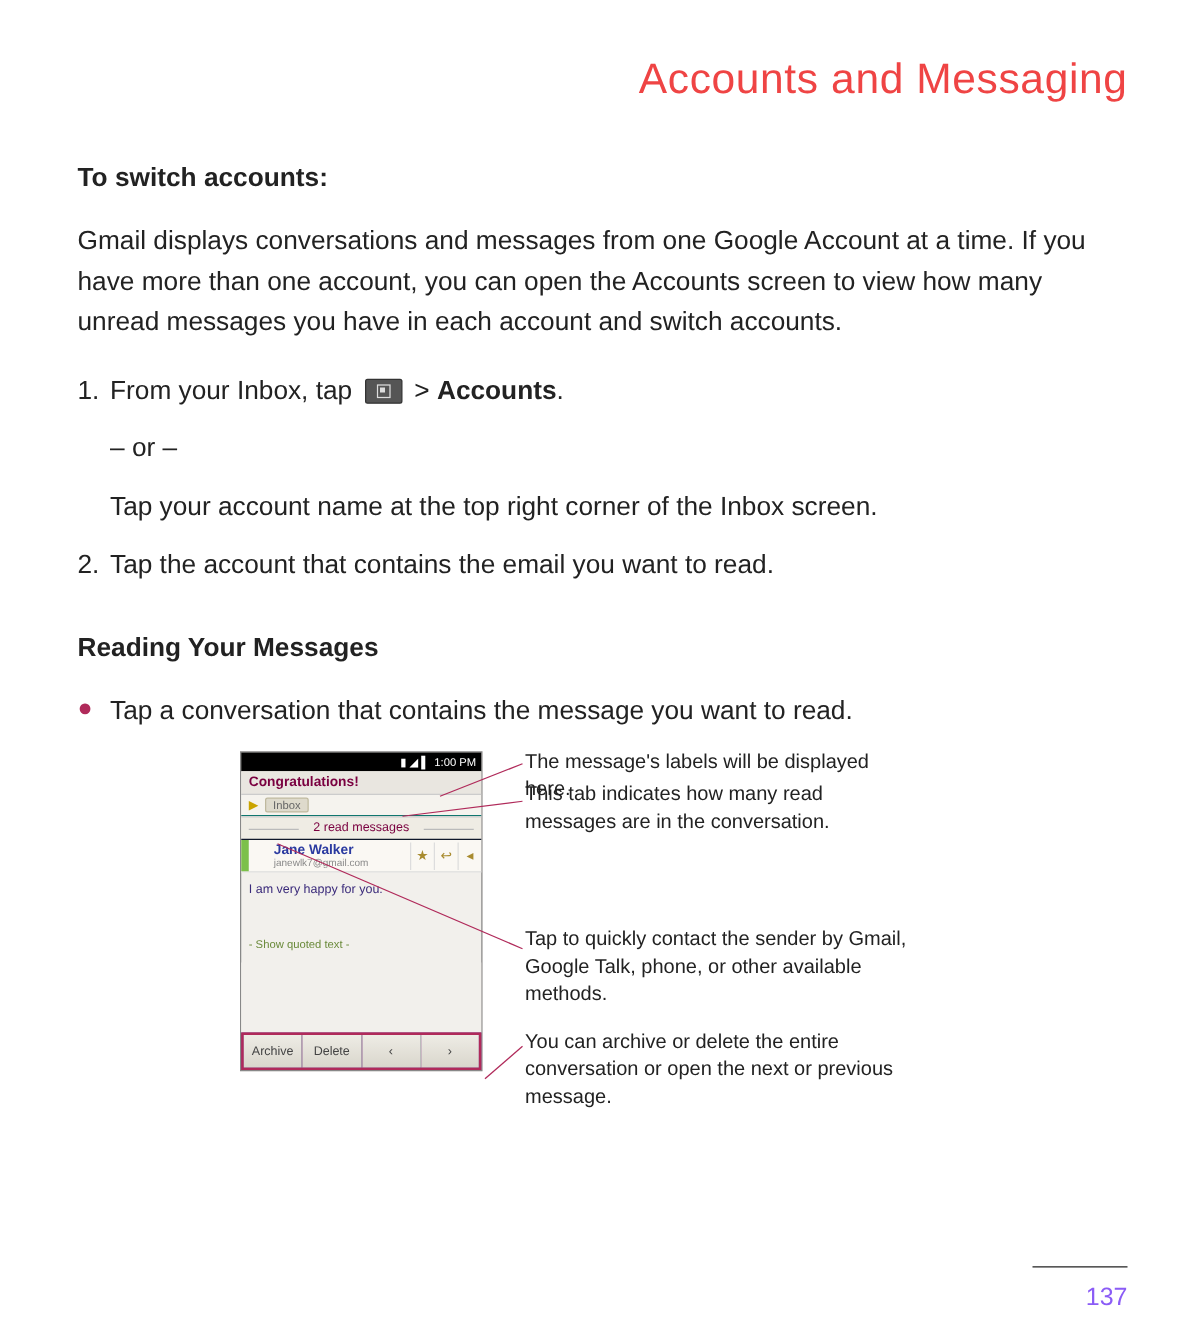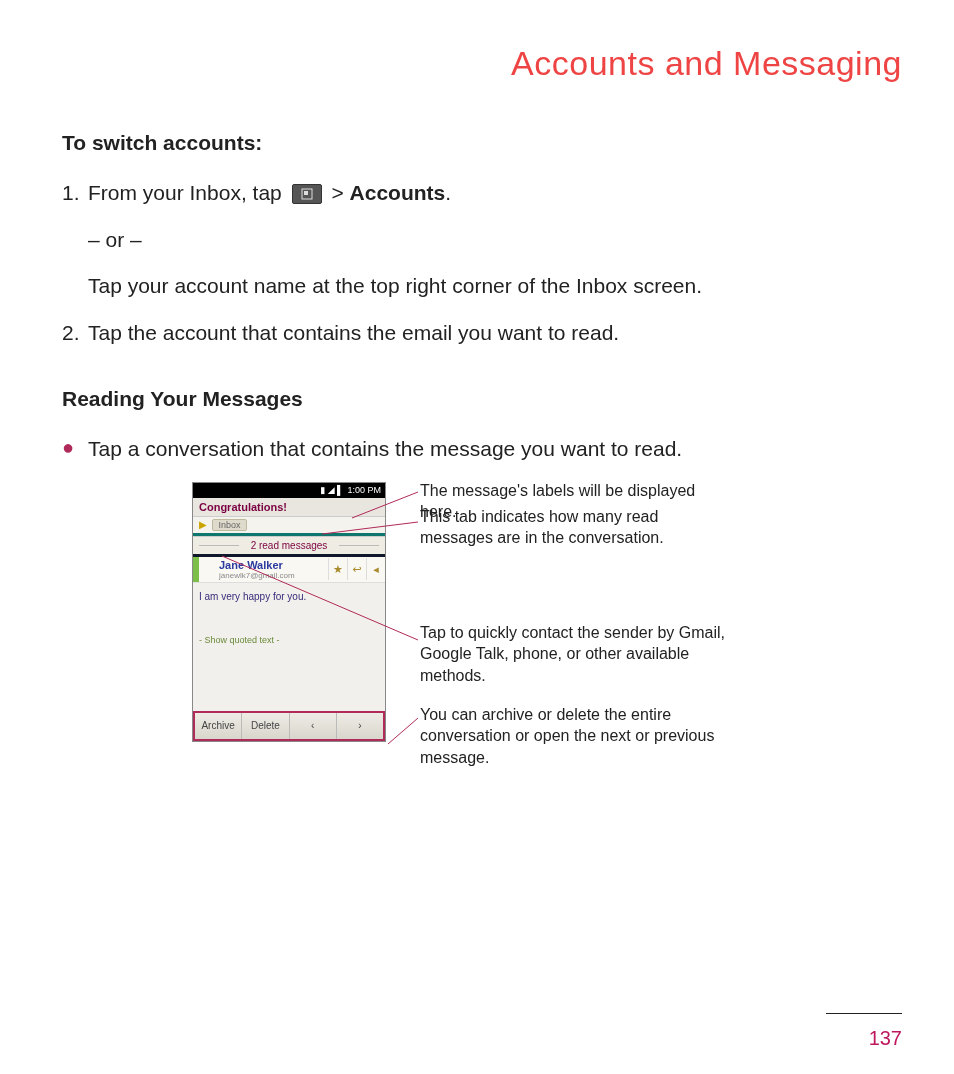--- a/index.html
+++ b/index.html
@@ -25,23 +25,23 @@
   .annot-wrap{position:relative;height:300px;}
   .annot1{top:-2px;}
   .annot2{top:24px;}
   .annot3{top:140px;}
   .annot4{top:222px;}
 
   
   .ph{border:1px solid #888;background:#f2f0ec;font-family:Arial,sans-serif;font-size:10px;color:#333;}
   .ph .status{background:#000;color:#fff;display:flex;justify-content:flex-end;align-items:center;height:15px;padding:0 4px;font-size:9px;gap:4px;}
   .ph .subject{background:#e9e6e0;font-weight:700;color:#7a0040;padding:3px 6px;border-bottom:1px solid #ccc;font-size:11px;}
-  .ph .labels{padding:2px 6px;background:#f5f3ee;border-bottom:3px solid #0f766e;}
+  .ph .labels{padding:2px 6px;background:#f5f3ee;border-bottom:1px solid #0f766e;}
   .ph .labels .lbl{display:inline-block;background:#dedacc;border:1px solid #bfb99e;border-radius:2px;padding:0 5px;font-size:9px;color:#666;}
-  .ph .readbar{text-align:center;background:#efece4;border-top:1px solid #ccc;border-bottom:3px solid #0f172a;padding:3px 0;color:#7a0040;font-size:10px;position:relative;}
+  .ph .readbar{text-align:center;background:#efece4;border-top:1px solid #ccc;border-bottom:1px solid #0f172a;padding:3px 0;color:#7a0040;font-size:10px;position:relative;}
   .ph .readbar:before,.ph .readbar:after{content:"";position:absolute;top:50%;width:40px;border-top:1px solid #bbb;}
   .ph .readbar:before{left:6px;} .ph .readbar:after{right:6px;}
   .ph .hdr{display:flex;align-items:center;background:#faf8f3;border-bottom:1px solid #ddd;}
   .ph .pres{width:6px;align-self:stretch;background:#7cc04a;}
   .ph .sender{flex:1;padding:2px 20px;}
   .ph .sender .nm{color:#2a3aa0;font-weight:700;font-size:11px;}
   .ph .sender .em{color:#8a8a8a;font-size:8px;}
   .ph .hicons{display:flex;}
   .ph .hicons span{width:18px;height:22px;border-left:1px solid #ddd;display:flex;align-items:center;justify-content:center;color:#a88b2e;font-size:11px;}
   .ph .torow{display:flex;background:#f6f3ec;border-bottom:1px solid #ddd;font-size:9px;}
@@ -52,30 +52,31 @@
   .ph .body .txt{color:#3a2a7a;font-size:10px;}
   .ph .quoted{color:#6a8a3a;font-size:9px;padding:0 6px 10px;}
   .ph .spacer{height:56px;background:#f2f0ec;}
   .ph .bbar{display:flex;border:2px solid #b02a5a;background:#701a75;}
   .ph .bbar button{flex:1;height:26px;border:none;border-right:1px solid #bbb;background:linear-gradient(#eeece5,#d9d6cc);font-size:10px;color:#444;font-family:inherit;}
   .ph .bbar button:last-child{border-right:none;}
 
   
   .lines{position:absolute;top:0;left:0;pointer-events:none;}
 
-  .pagenum{position:absolute;right:52px;bottom:24px;font-size:20px;color:#be185d;}
+  .pagenum{position:absolute;right:52px;bottom:24px;font-size:20px;color:#8b5cf6;}
   .pagenum:before{content:"";position:absolute;right:0;top:-14px;width:76px;border-top:1px solid #222;}
 </style>
 </head>
 <body>
 
 <div class="page">
   <div class="chapter">Accounts and Messaging</div>
 
   <div class="h2">To switch accounts:</div>
+  <p class="para">Gmail displays conversations and messages from one Google Account at a time. If you have more than one account, you can open the Accounts screen to view how many unread messages you have in each account and switch accounts.</p>
 
   <div class="step">
     <div class="stepnum">1.</div>
     <div class="stepbody">
       <span>From your Inbox, tap </span>
       <span class="icon-box">
         <svg viewBox="0 0 12 12">
             <rect x="1" y="1" width="10" height="10" fill="none" stroke="#ddd" stroke-width="1"></rect>
             <rect x="3" y="3" width="4" height="4" fill="#ddd"></rect>
           </svg>

